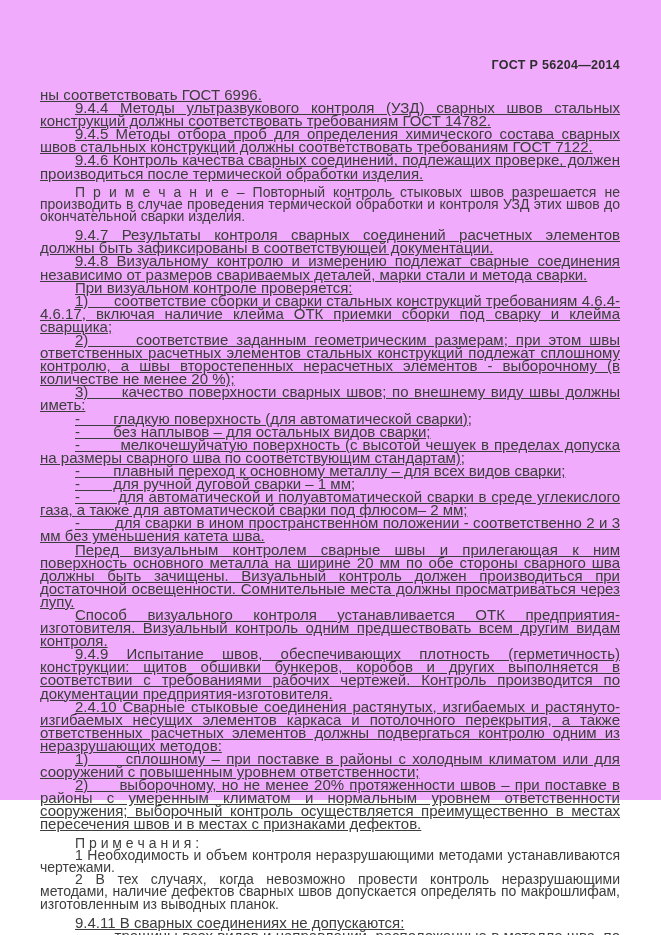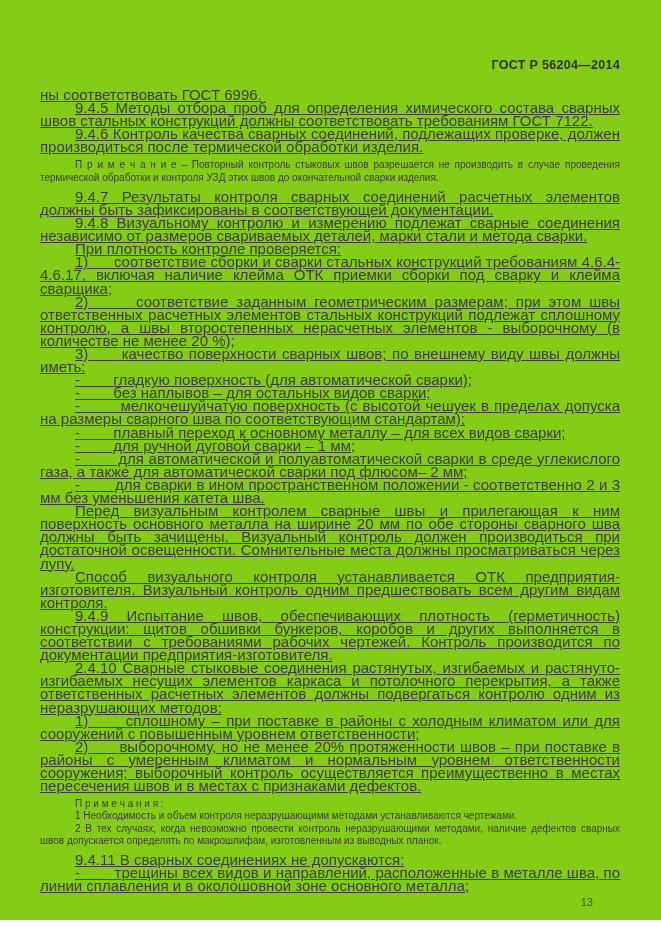--- a/index.html
+++ b/index.html
@@ -6,43 +6,43 @@
   body {
     width: 661px;
     height: 935px;
     background: #ffffff;
     font-family: "Liberation Sans", sans-serif;
     overflow: hidden;
   }
   .page {
     box-sizing: border-box;
     width: 661px;
-    height: 920px;
+    height: 800px;
     padding: 58px 41px 12px 40px;
-    background: #84cc16;
+    background: #f0abfc;
   }
   .doc-header {
     font-size: 12.5px;
     font-weight: bold;
     color: #2e2e2e;
     text-align: right;
     letter-spacing: 0.3px;
     margin: 0 0 16px 0;
   }
   .body-text p { margin: 0; }
   .para {
     font-size: 15px;
     line-height: 13.1px;
     color: #3d3d3d;
     text-align: justify;
     text-decoration: underline;
   }
   .indent { text-indent: 35px; }
   .note {
-    font-size: 10px;
+    font-size: 14px;
     line-height: 12.2px;
     color: #3d3d3d;
     text-align: justify;
     text-indent: 35px;
   }
   .note-block-start { margin-top: 6px !important; }
   .note-block-end { margin-bottom: 6px !important; }
   .gap-top { margin-top: 5px !important; }
   .page-number {
     font-size: 11px;
@@ -52,26 +52,27 @@
   }
 </style>
 </head>
 <body>
 
 <div class="page">
   <p class="doc-header">ГОСТ Р 56204—2014</p>
 
   <div class="body-text">
     <p class="para">ны соответствовать ГОСТ 6996.</p>
+    <p class="para indent">9.4.4 Методы ультразвукового контроля (УЗД) сварных швов стальных конструкций должны соответствовать требованиям ГОСТ 14782.</p>
     <p class="para indent">9.4.5 Методы отбора проб для определения химического состава сварных швов стальных конструкций должны соответствовать требованиям ГОСТ 7122.</p>
     <p class="para indent">9.4.6 Контроль качества сварных соединений, подлежащих проверке, должен производиться после термической обработки изделия.</p>
     <p class="note note-block-start note-block-end">П р и м е ч а н и е – Повторный контроль стыковых швов разрешается не производить в случае проведения термической обработки и контроля УЗД этих швов до окончательной сварки изделия.</p>
     <p class="para indent">9.4.7 Результаты контроля сварных соединений расчетных элементов должны быть зафиксированы в соответствующей документации.</p>
     <p class="para indent">9.4.8 Визуальному контролю и измерению подлежат сварные соединения независимо от размеров свариваемых деталей, марки стали и метода сварки.</p>
-    <p class="para indent">При плотность контроле проверяется:</p>
+    <p class="para indent">При визуальном контроле проверяется:</p>
     <p class="para indent">1)&nbsp;&nbsp;&nbsp;&nbsp;&nbsp; соответствие сборки и сварки стальных конструкций требованиям 4.6.4-4.6.17, включая наличие клейма ОТК приемки сборки под сварку и  клейма сварщика;</p>
     <p class="para indent">2)&nbsp;&nbsp;&nbsp;&nbsp;&nbsp; соответствие заданным геометрическим размерам; при этом швы ответственных расчетных элементов стальных конструкций подлежат сплошному контролю, а швы второстепенных нерасчетных элементов - выборочному  (в количестве не менее 20 %);</p>
     <p class="para indent">3)&nbsp;&nbsp;&nbsp;&nbsp;&nbsp; качество поверхности сварных швов; по внешнему виду швы должны иметь:</p>
     <p class="para indent">-&nbsp;&nbsp;&nbsp;&nbsp;&nbsp;&nbsp;&nbsp; гладкую поверхность (для автоматической сварки);</p>
     <p class="para indent">-&nbsp;&nbsp;&nbsp;&nbsp;&nbsp;&nbsp;&nbsp; без наплывов – для остальных видов сварки;</p>
     <p class="para indent">-&nbsp;&nbsp;&nbsp;&nbsp;&nbsp;&nbsp;&nbsp; мелкочешуйчатую поверхность (с высотой чешуек в пределах допуска на размеры сварного шва по соответствующим стандартам);</p>
     <p class="para indent">-&nbsp;&nbsp;&nbsp;&nbsp;&nbsp;&nbsp;&nbsp; плавный переход к основному металлу – для всех видов сварки;</p>
     <p class="para indent">-&nbsp;&nbsp;&nbsp;&nbsp;&nbsp;&nbsp;&nbsp; для ручной дуговой сварки – 1 мм;</p>
     <p class="para indent">-&nbsp;&nbsp;&nbsp;&nbsp;&nbsp;&nbsp;&nbsp; для автоматической и полуавтоматической сварки в среде углекислого газа, а также для автоматической сварки под флюсом– 2 мм;</p>
     <p class="para indent">-&nbsp;&nbsp;&nbsp;&nbsp;&nbsp;&nbsp;&nbsp; для сварки в ином пространственном положении - соответственно 2 и 3 мм без уменьшения катета шва.</p>

